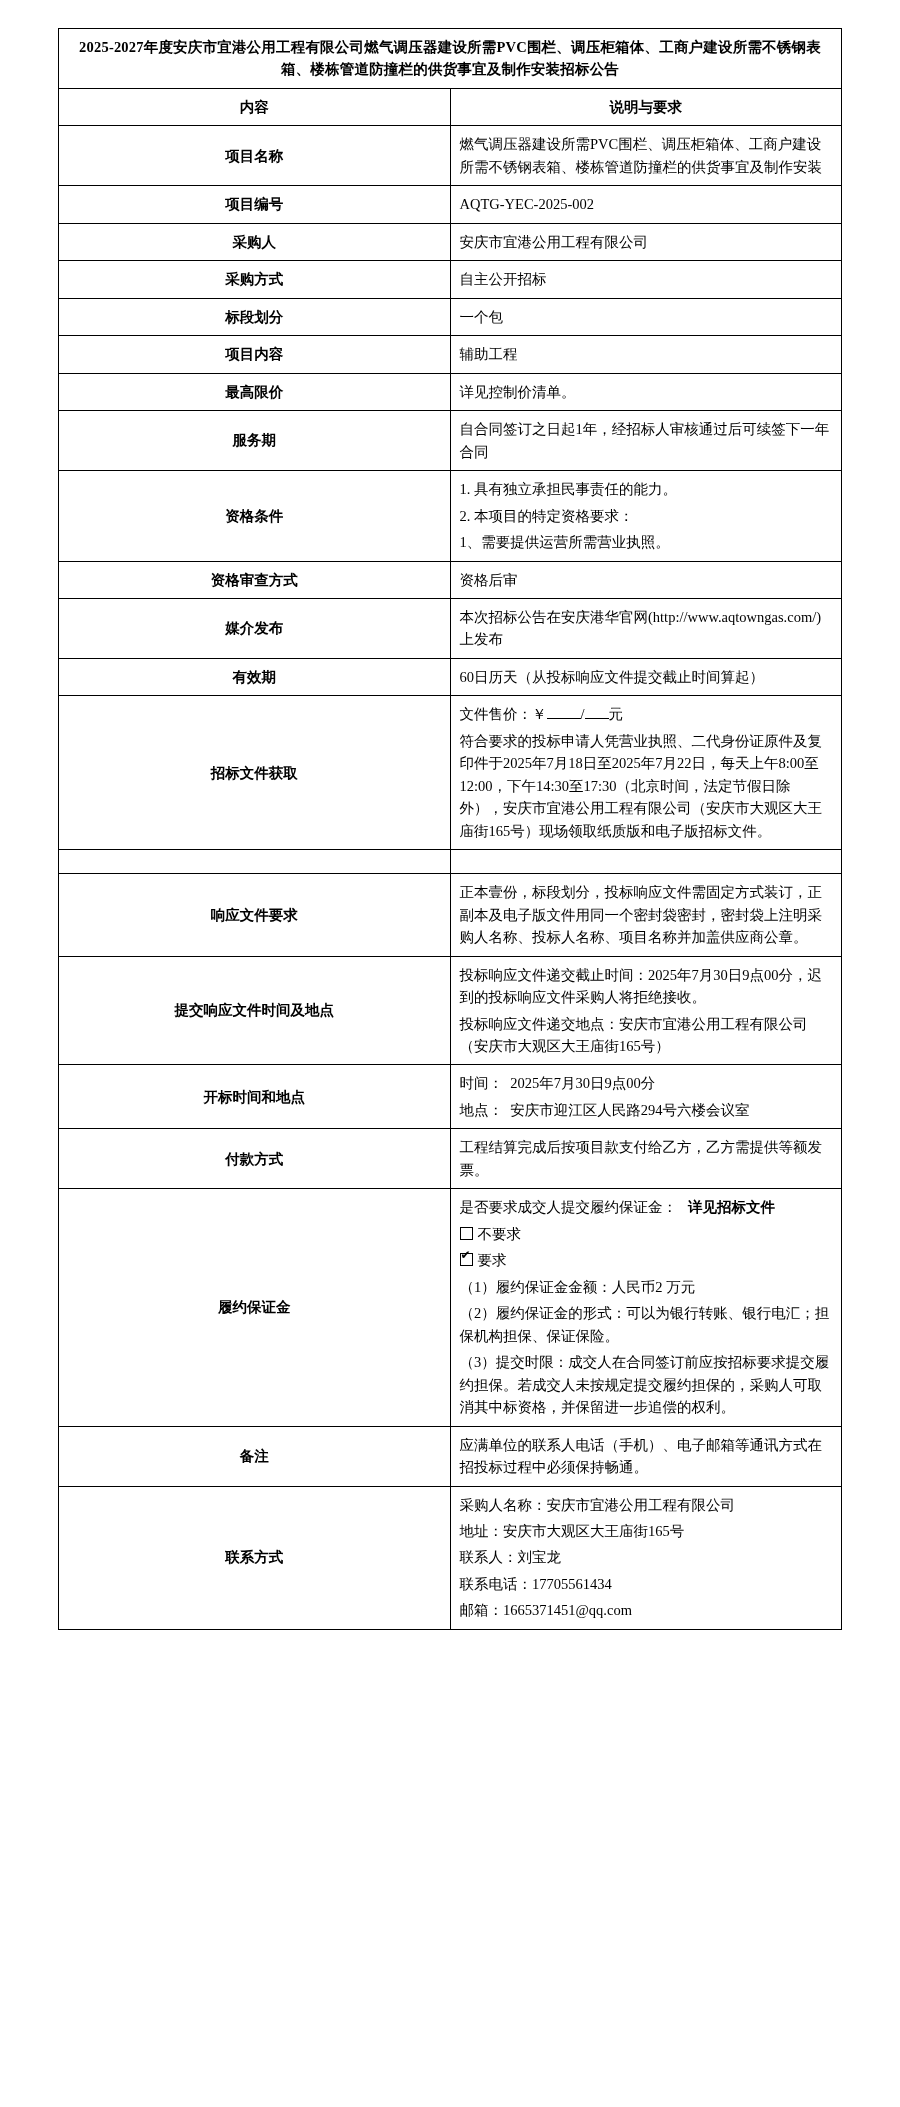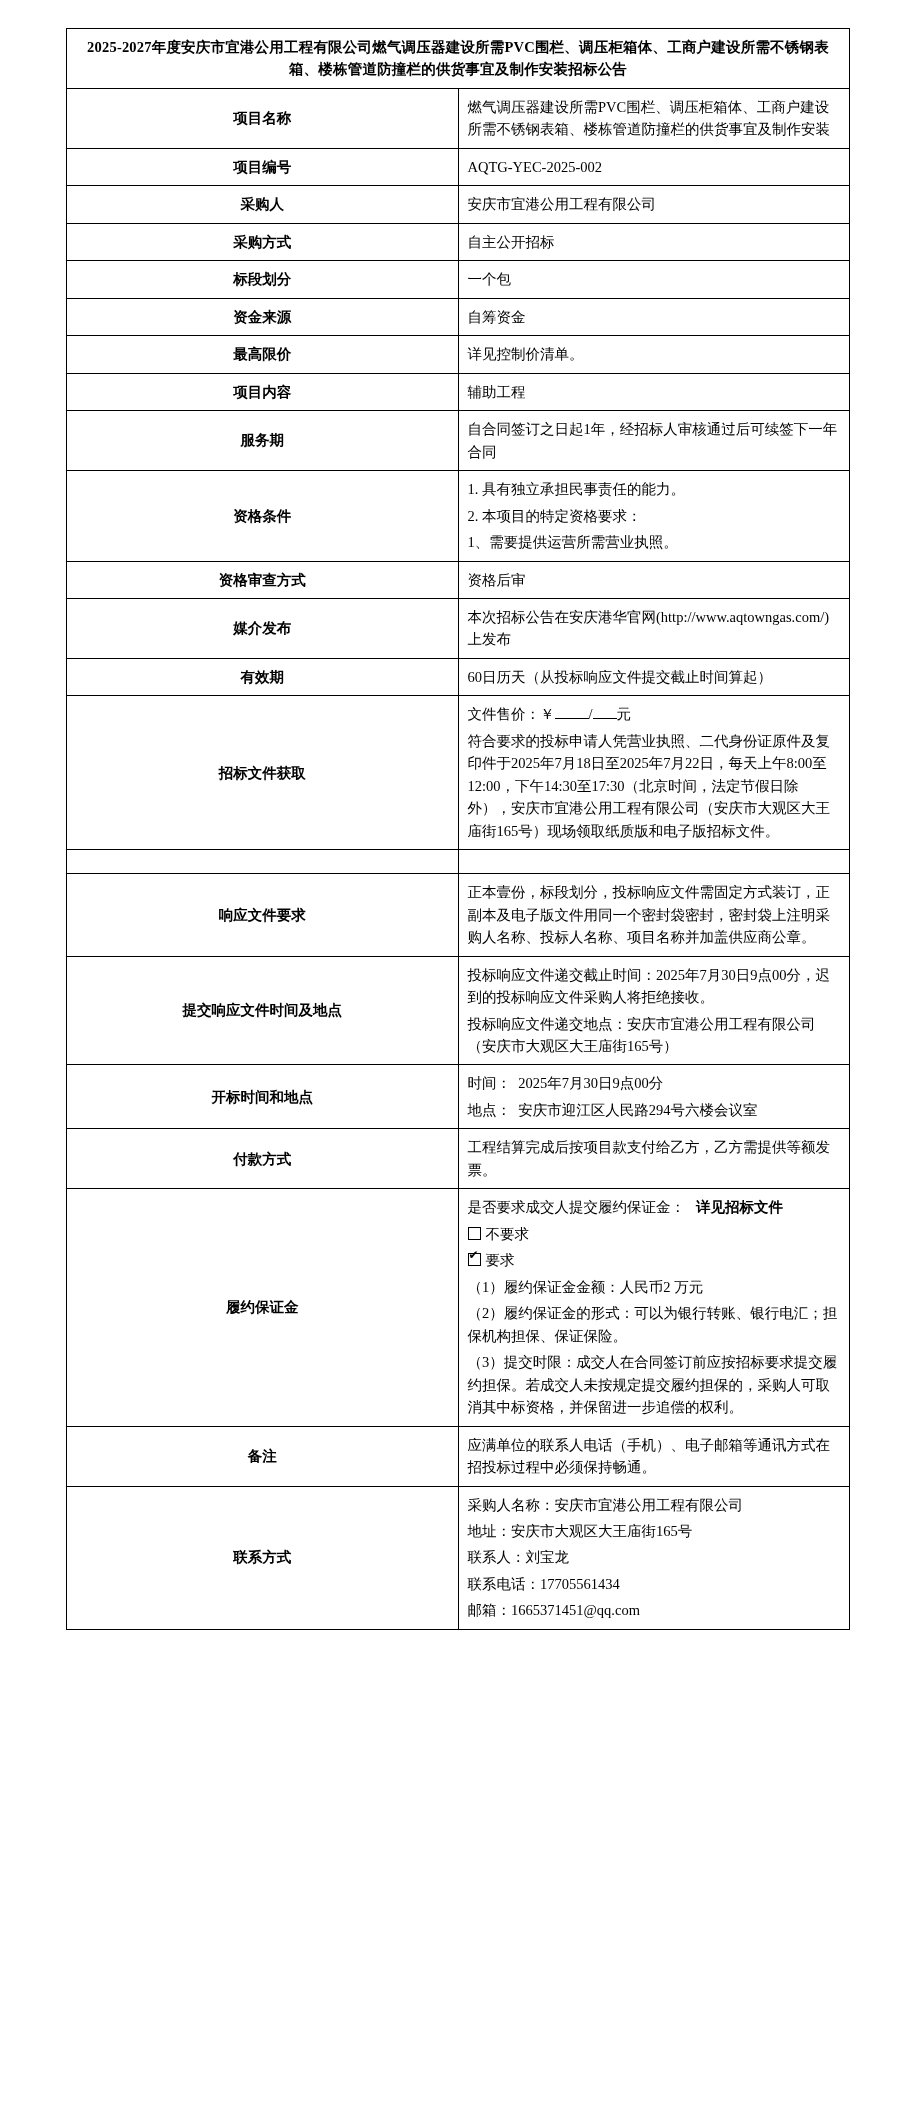--- a/index.html
+++ b/index.html
@@ -14,21 +14,20 @@
   }
   .page {
     width: 900px;
     box-sizing: border-box;
     padding: 28px 58px 40px 58px;
   }
   table.doc {
     width: 100%;
     border-collapse: collapse;
     table-layout: fixed;
-    margin-left: 8px;
   }
   table.doc td, table.doc th {
     border: 1px solid #000000;
     vertical-align: middle;
     padding: 7px 9px;
     font-size: 14.5px;
     line-height: 1.55;
   }
   .title-cell {
     text-align: center;
@@ -105,20 +104,24 @@
 </style>
 </head>
 <body>
 
 <div class="page">
   <table class="doc">
     <tbody>
       <tr>
         <td class="title-cell" colspan="2">2025-2027年度安庆市宜港公用工程有限公司燃气调压器建设所需PVC围栏、调压柜箱体、工商户建设所需不锈钢表箱、楼栋管道防撞栏的供货事宜及制作安装招标公告</td>
       </tr>
+      <tr>
+        <td class="hdr label">内容</td>
+        <td class="hdr">说明与要求</td>
+      </tr>
 
       <tr>
         <td class="label">项目名称</td>
         <td class="val">燃气调压器建设所需PVC围栏、调压柜箱体、工商户建设所需不锈钢表箱、楼栋管道防撞栏的供货事宜及制作安装</td>
       </tr>
       <tr>
         <td class="label">项目编号</td>
         <td class="val">AQTG-YEC-2025-002</td>
       </tr>
       <tr>
@@ -127,30 +130,26 @@
       </tr>
       <tr>
         <td class="label">采购方式</td>
         <td class="val">自主公开招标</td>
       </tr>
       <tr>
         <td class="label">标段划分</td>
         <td class="val">一个包</td>
       </tr>
       <tr>
-        <td class="label">资金来源</td>
-        <td class="val">自筹资金</td>
+        <td class="label">项目内容</td>
+        <td class="val">辅助工程</td>
       </tr>
       <tr>
         <td class="label">最高限价</td>
         <td class="val">详见控制价清单。</td>
-      </tr>
-      <tr>
-        <td class="label">项目内容</td>
-        <td class="val">辅助工程</td>
       </tr>
       <tr>
         <td class="label">服务期</td>
         <td class="val">自合同签订之日起1年，经招标人审核通过后可续签下一年合同</td>
       </tr>
 
       <tr>
         <td class="label">资格条件</td>
         <td class="val">
           <p>1. 具有独立承担民事责任的能力。</p>

